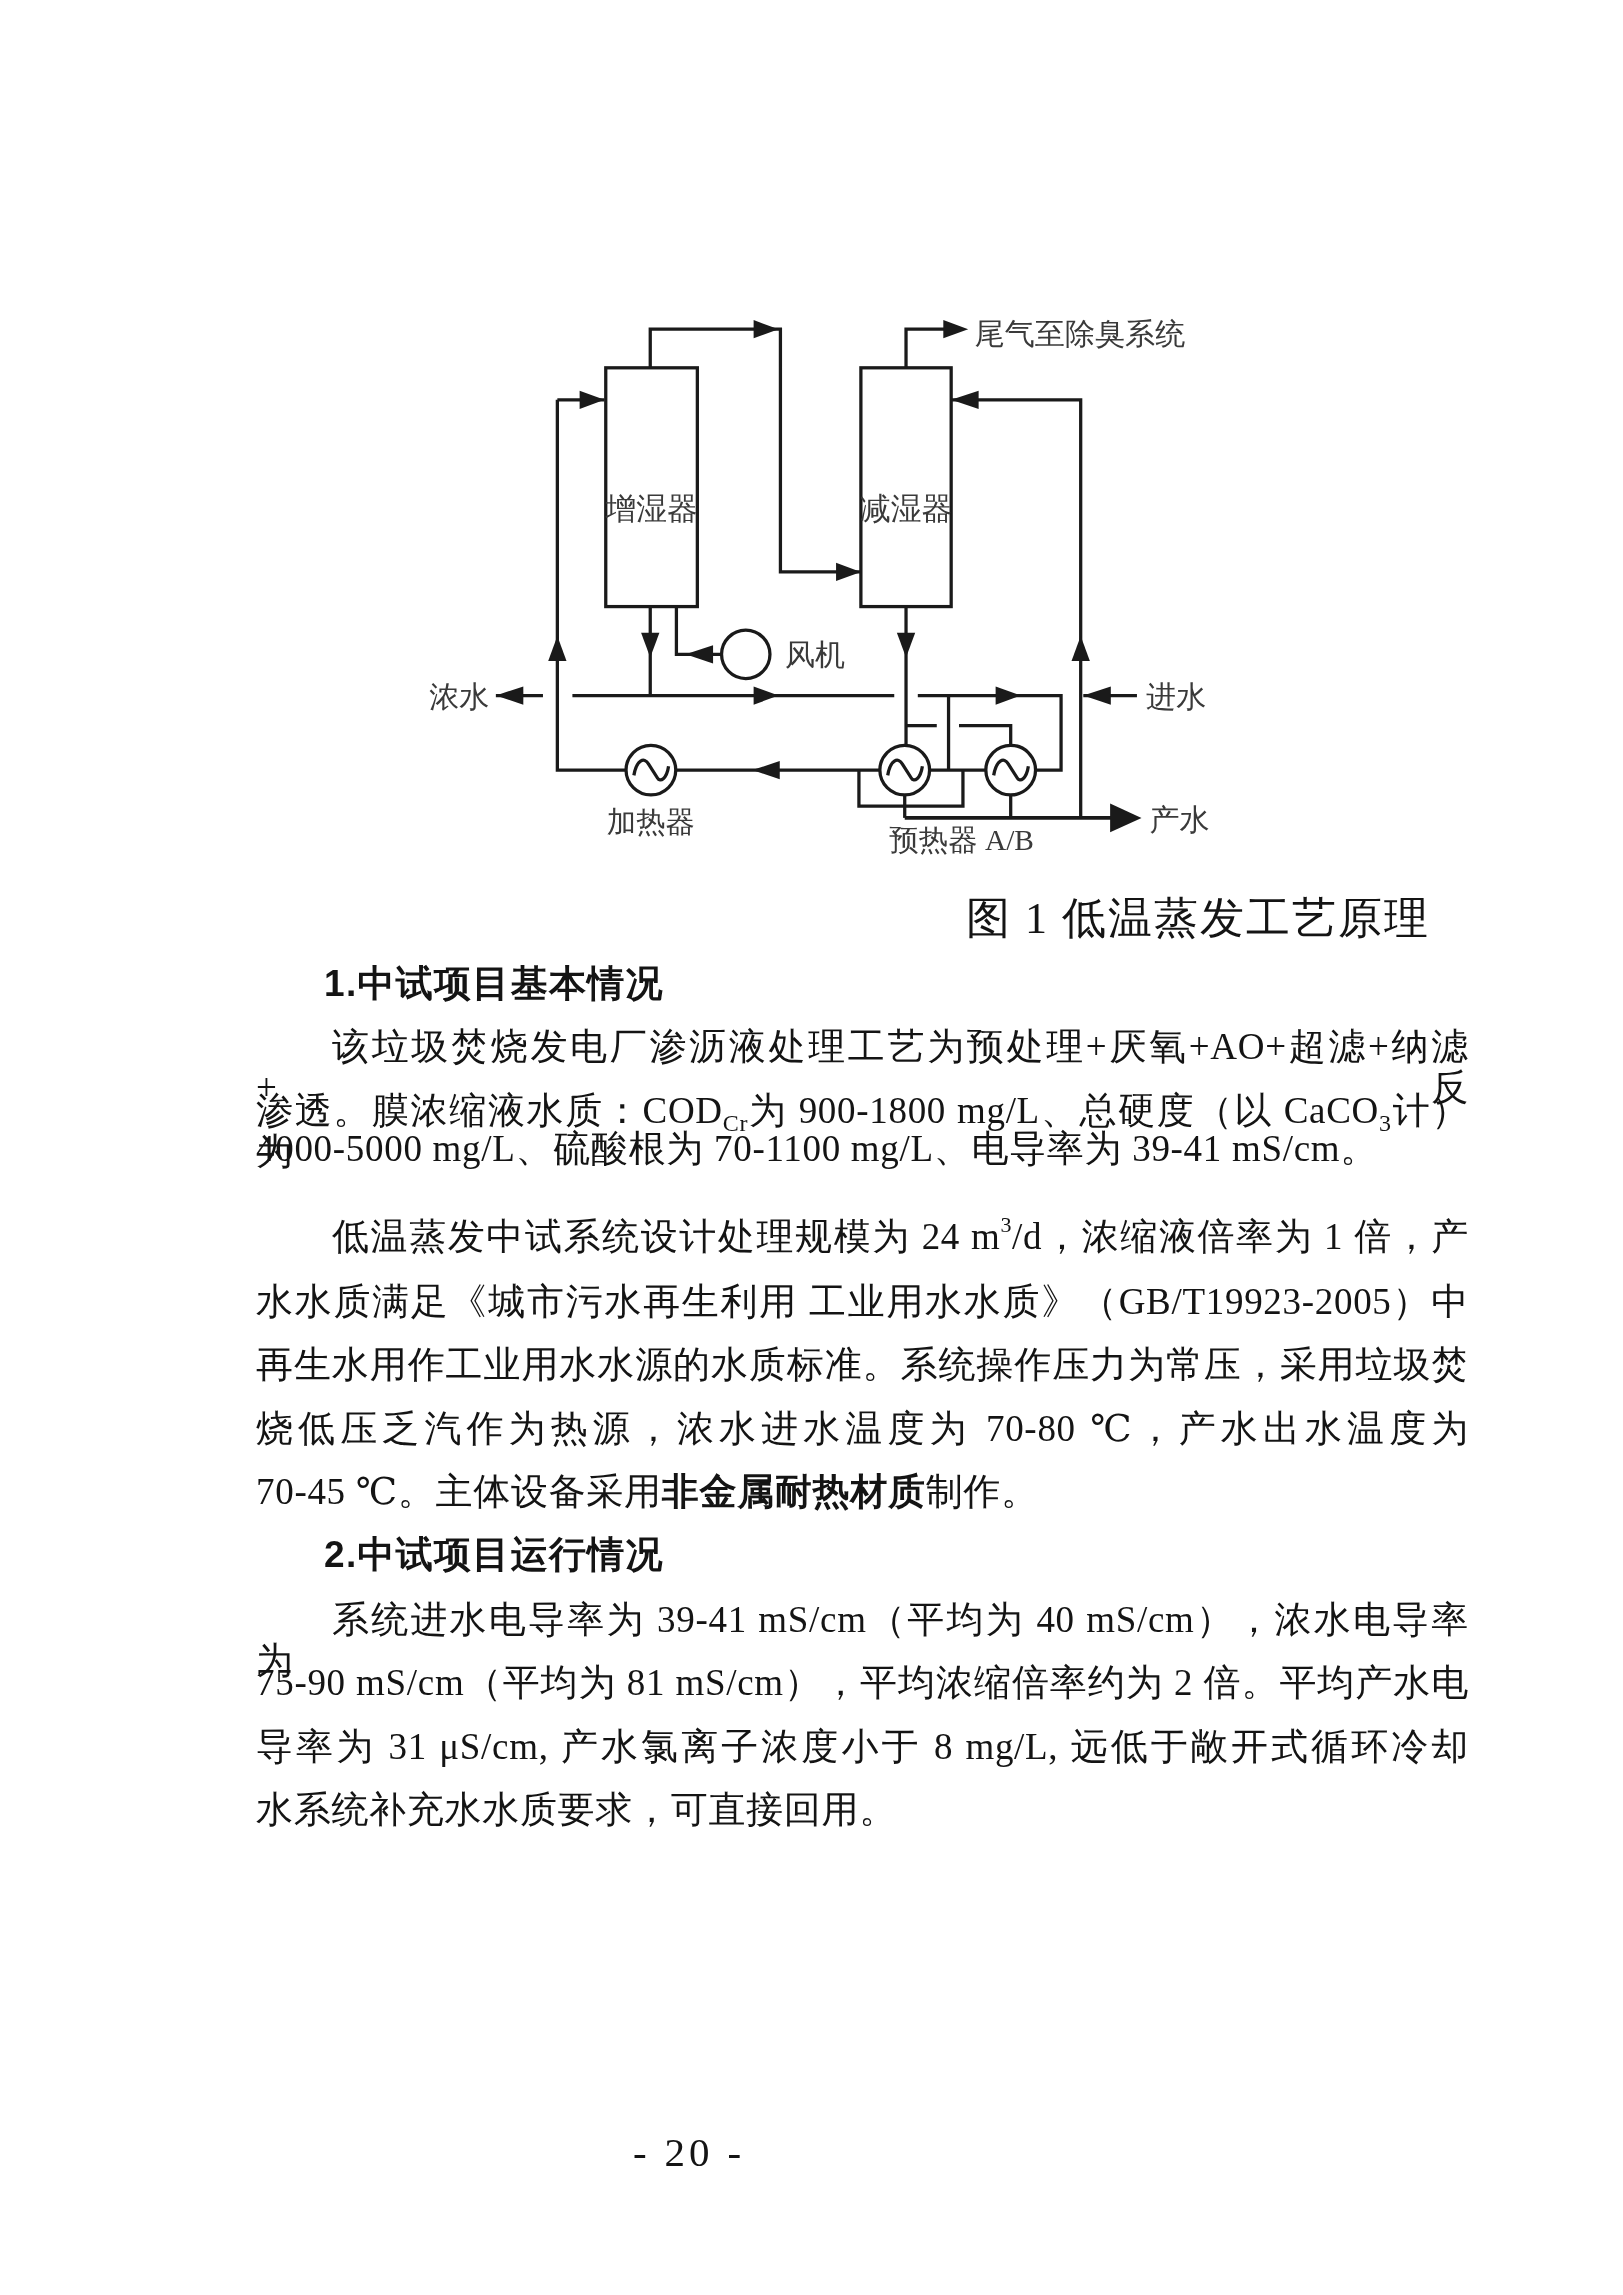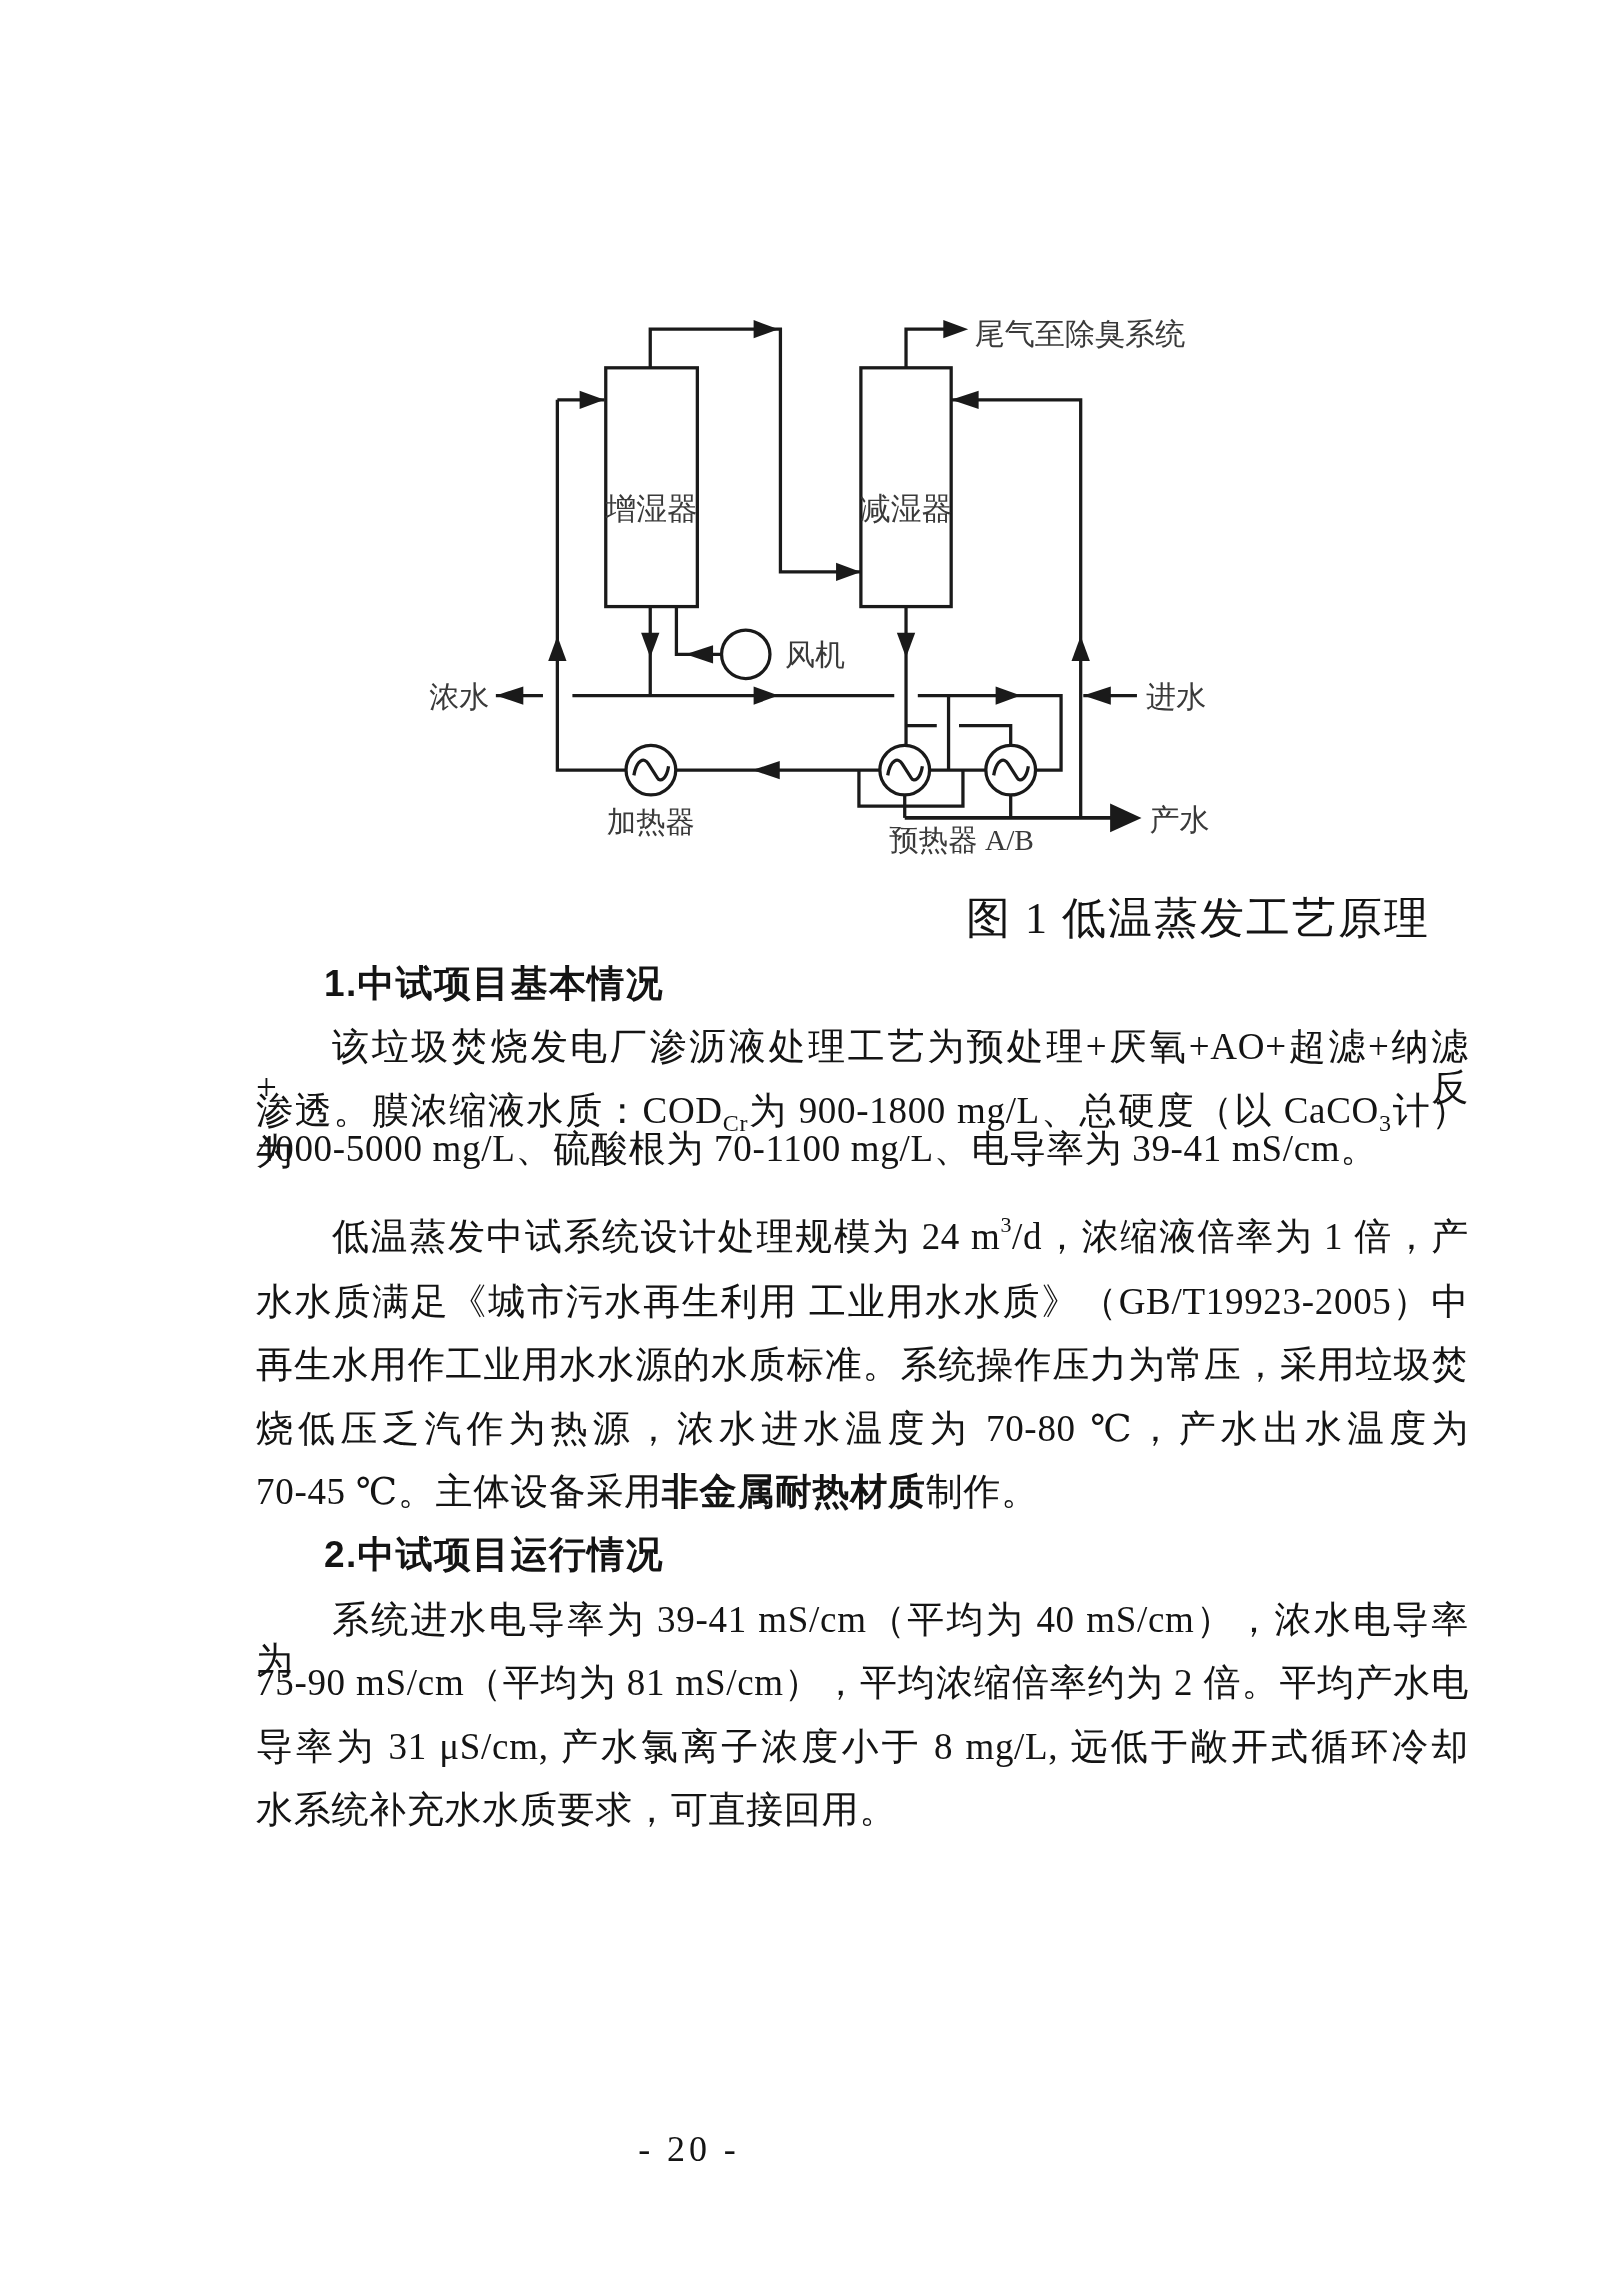--- a/index.html
+++ b/index.html
@@ -40,21 +40,21 @@
     text-align:right;
     font-size:44px;line-height:38px;
     letter-spacing:2px;
   }
   sub.s{font-size:24px;vertical-align:-7.9px;line-height:0;}
   sup.s{font-size:22px;vertical-align:17px;line-height:0;}
   .b{font-weight:700;font-family:"Liberation Sans","DejaVu Sans",sans-serif;}
   .pagenum{
     position:absolute;left:0;width:1378px;
     text-align:center;
-    font-size:36px;letter-spacing:3.9px;
+    font-size:41px;letter-spacing:3.9px;
   }
   svg text{font-family:"Liberation Serif","DejaVu Serif",serif;fill:#3a3a3a;}
 </style>
 </head>
 <body>
 
 <div class="page">
 
   <svg class="diagram" width="1623" height="890" viewBox="0 0 2481 1360">
     <g stroke="#1a1a1a" stroke-width="5" fill="none">

